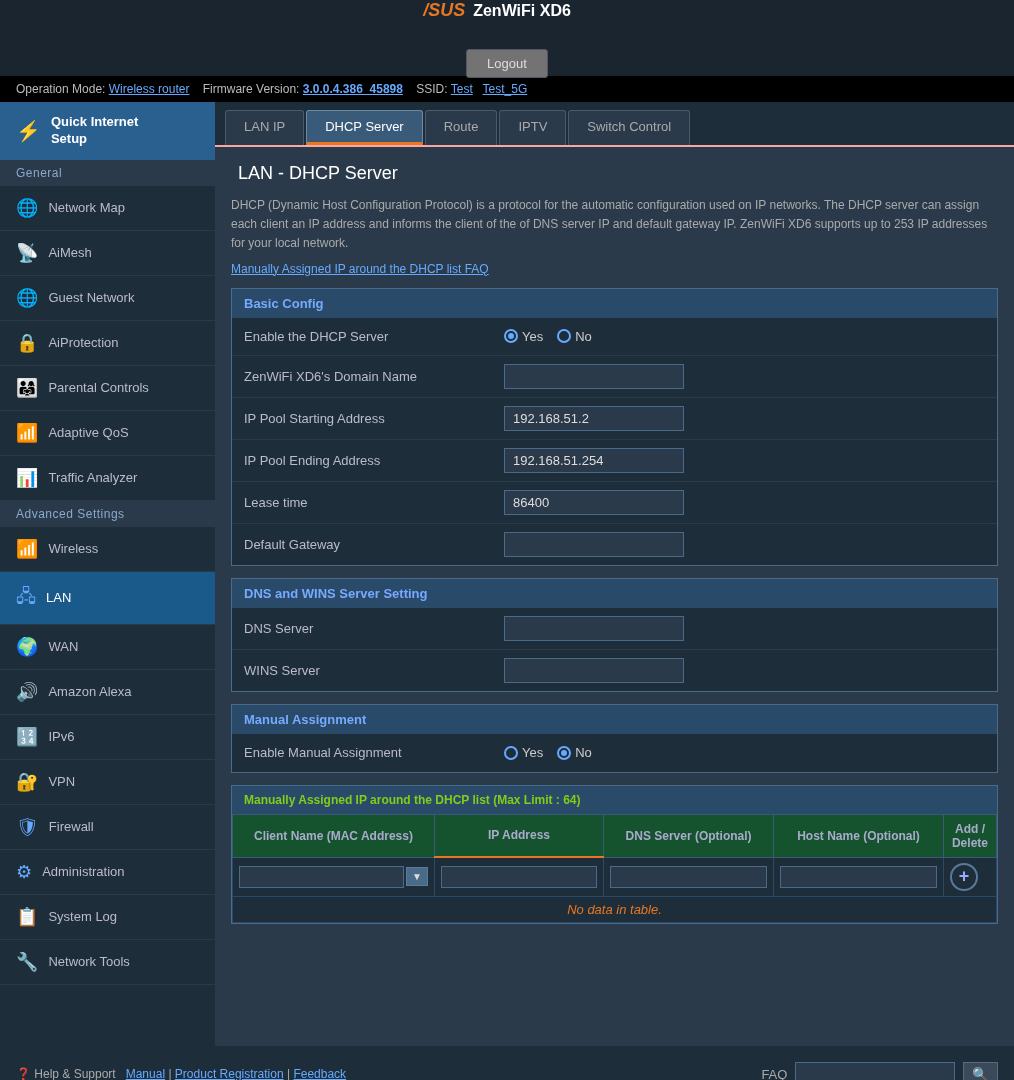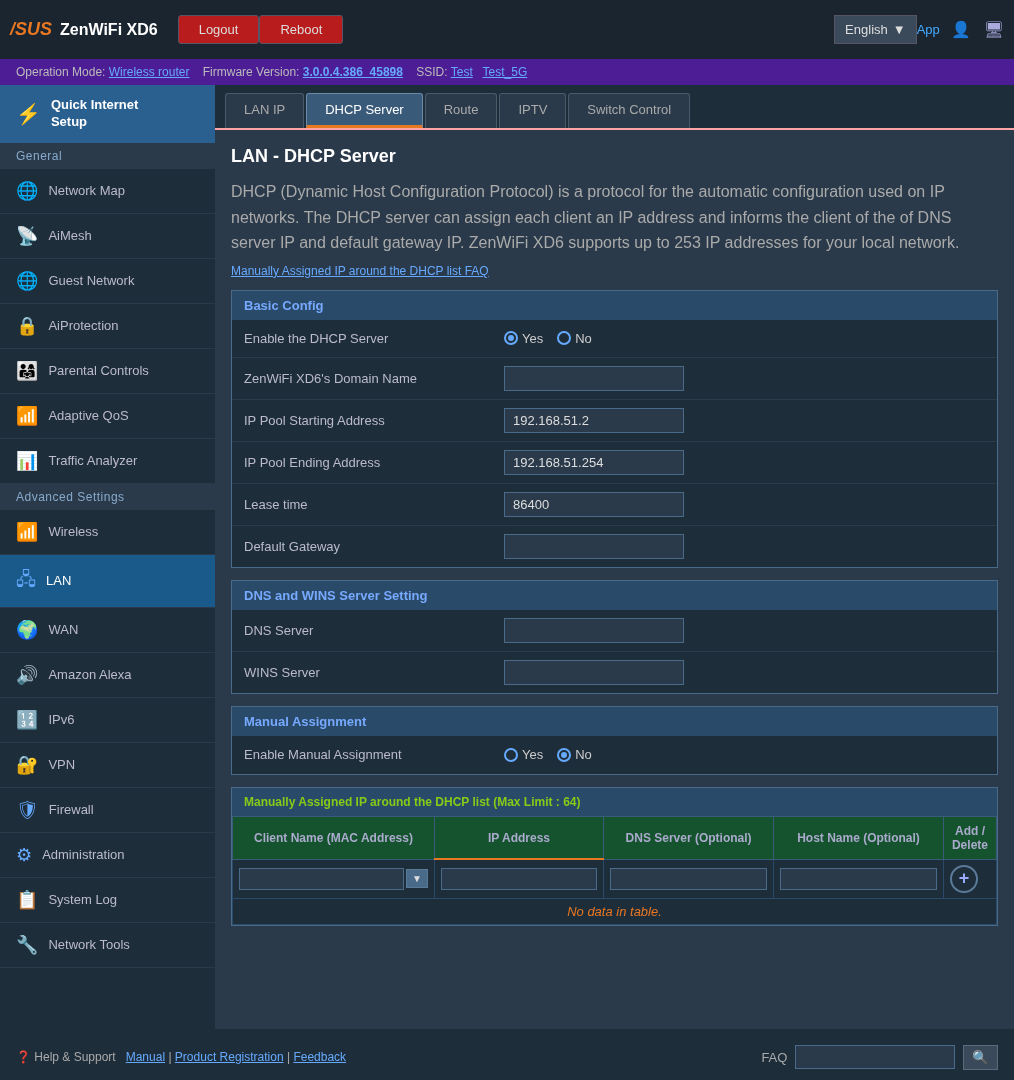--- a/index.html
+++ b/index.html
@@ -8,45 +8,46 @@
       font-family: Arial, sans-serif;
       font-size: 13px;
       color: #ccc;
       width: 1014px;
       min-height: 1080px;
     }
 
     
     .top-bar {
       background: #1a2530;
-      height: 59px;
+      height: 76px;
       display: flex;
       align-items: center;
       padding: 0 10px;
-      gap: 0;
+      gap: 28px;
+      flex-direction: column;
     }
     .logo-area {
       display: flex;
       align-items: center;
       gap: 8px;
       margin-right: 20px;
     }
     .asus-logo {
       color: #e87722;
       font-weight: bold;
       font-size: 18px;
       font-style: italic;
     }
     .product-name {
       color: #fff;
       font-size: 16px;
       font-weight: bold;
     }
     .top-btn {
-      background: #b91c1c;
+      background: #737373;
       border: 1px solid #556;
       color: #ddd;
       padding: 6px 20px;
       cursor: pointer;
       font-size: 13px;
       border-radius: 3px;
     }
     .lang-select {
       margin-left: auto;
       background: #3a4a5a;
@@ -61,21 +62,21 @@
     .top-icons {
       display: flex;
       gap: 12px;
       align-items: center;
       color: #aad;
       font-size: 16px;
     }
 
     
     .info-bar {
-      background: #4c1d95;
+      background: #000000;
       padding: 6px 16px;
       font-size: 12px;
       color: #bbb;
       display: flex;
       align-items: flex-end;
       justify-content: space-between;
     }
     .info-bar a { color: #6af; text-decoration: underline; cursor: pointer; }
     .info-bar strong { color: #6af; }
 
@@ -160,25 +161,26 @@
       border-bottom: 2px solid #3a5a7a;
     }
 
     
     .page-content {
       padding: 16px;
     }
     .page-title {
       color: #fff;
       font-size: 18px;
-      font-weight: bold;
+      font-weight: normal;
       margin-bottom: 12px;
+      margin-left: 7px;
     }
     .description {
-      font-size: 16px;
+      font-size: 12px;
       color: #aaa;
       line-height: 1.6;
       margin-bottom: 8px;
     }
     .faq-link {
       color: #6af;
       text-decoration: underline;
       cursor: pointer;
       font-size: 12px;
       display: block;

